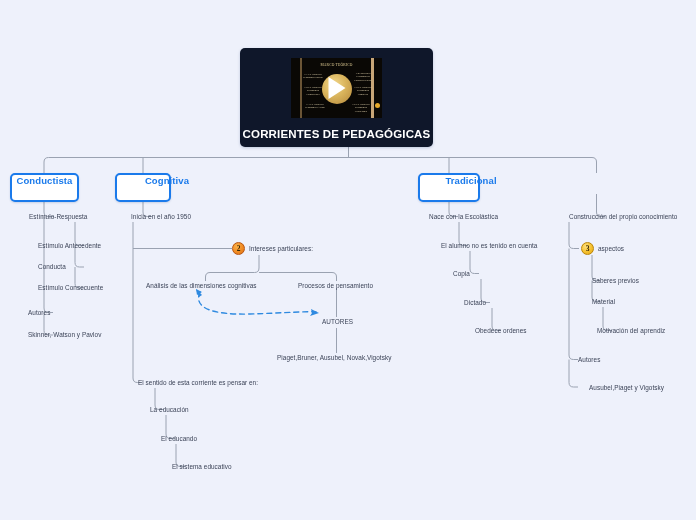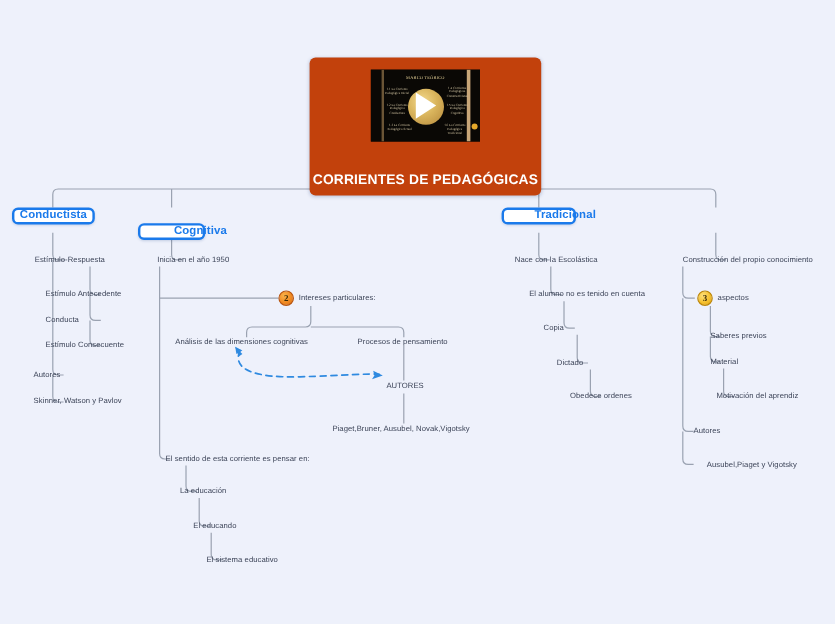--- a/index.html
+++ b/index.html
@@ -25,25 +25,25 @@
     position: absolute;
     left: 0; top: 0;
     width: 696px;
     height: 520px;
     pointer-events: none;
   }
 
   
   .root-node {
     position: absolute;
-    left: 258px;
+    left: 240px;
     top: 48px;
     width: 193px;
-    height: 115px;
-    background: #c2410c;
+    height: 99px;
+    background: #0f172a;
     border-radius: 5px;
     box-sizing: border-box;
     box-shadow: 0 1px 3px rgba(20,50,110,0.22);
     overflow: hidden;
   }
   .root-thumb {
     position: absolute;
     left: 51px;
     top: 10px;
     width: 91px;
@@ -131,28 +131,28 @@
   .branch-node {
     position: absolute;
     background: #ffffff;
     border: 2px solid #1a7aeb;
     border-radius: 5px;
     color: #1a7aeb;
     font-size: 9.5px;
     font-weight: bold;
     letter-spacing: 0.1px;
     display: flex;
-    align-items: flex-end;
+    align-items: flex-start;
     justify-content: center;
     box-sizing: border-box;
-    height: 14px;
+    height: 29px;
     box-shadow: 0 1px 2px rgba(30,70,140,0.18);
   }
   #branch-0 { left: 10px;  top: 173px; width: 69px; }
-  #branch-1 { left: 115px; top: 186px; width: 56px; padding-left: 48px; }
+  #branch-1 { left: 115px; top: 173px; width: 56px; padding-left: 48px; }
   #branch-2 { left: 418px; top: 173px; width: 62px; padding-left: 44px; }
   #branch-3 { left: 553px; top: 173px; width: 84px; }
 
   
   .leaf {
     position: absolute;
     font-size: 6.4px;
     color: #3b4357;
     white-space: nowrap;
     letter-spacing: 0.05px;

